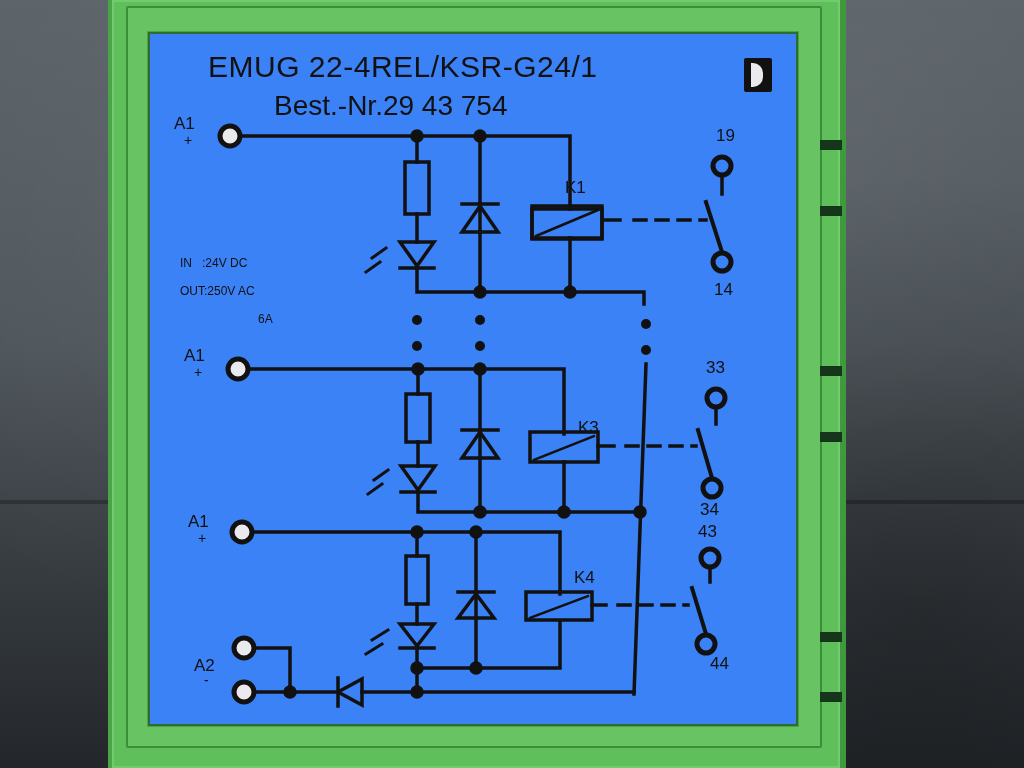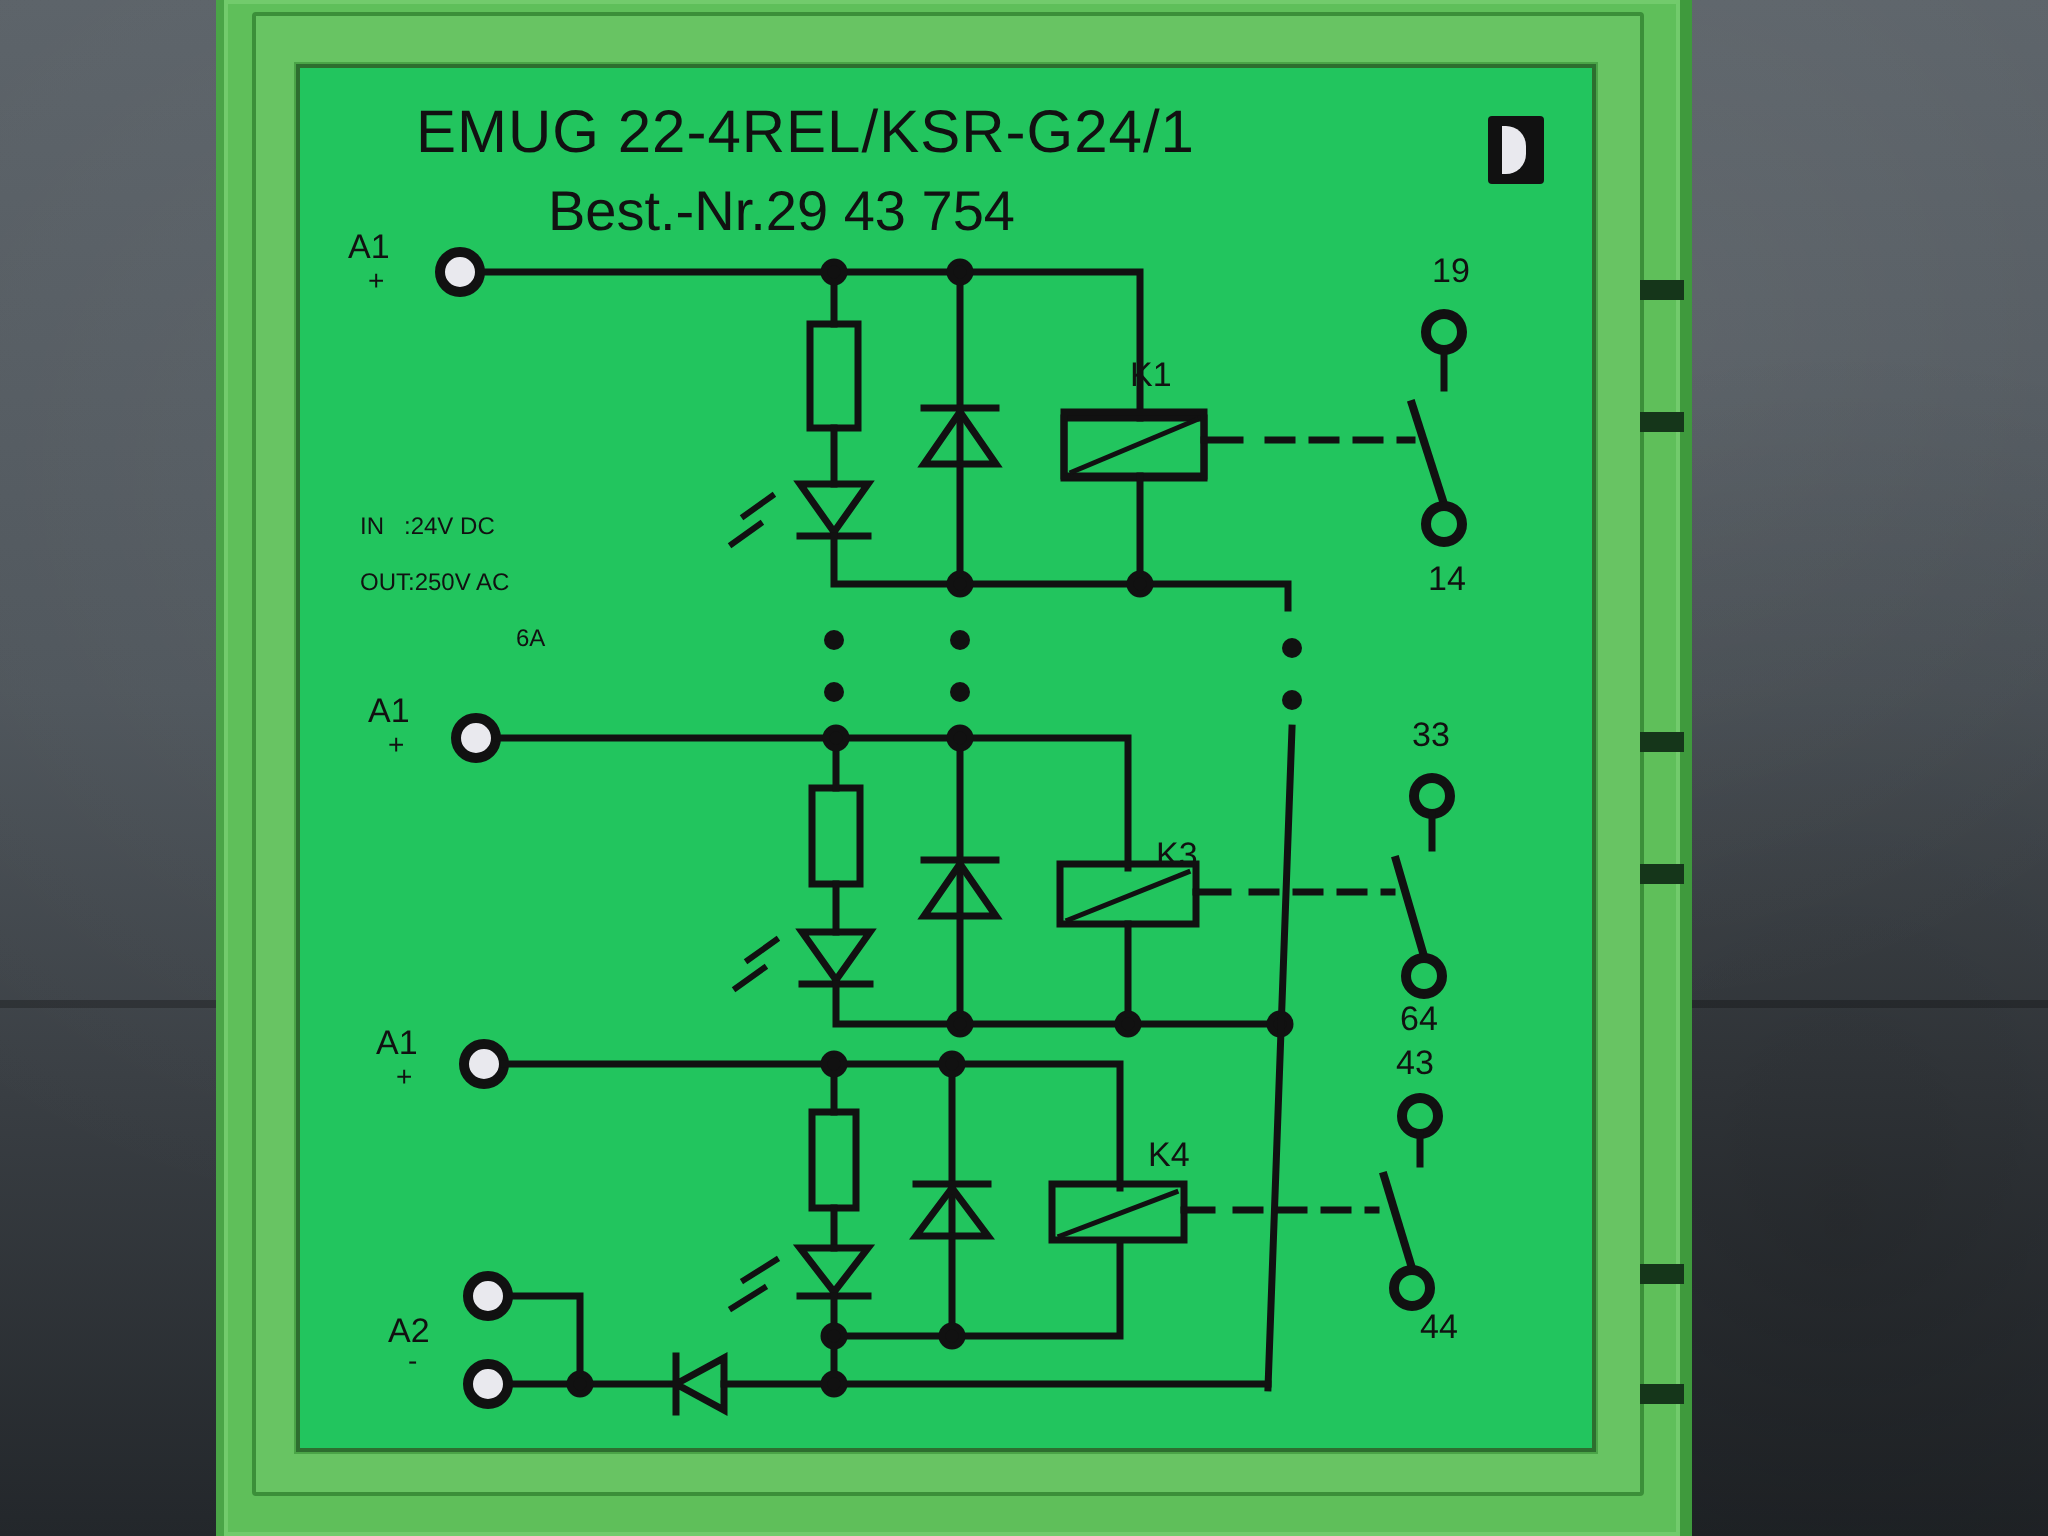--- a/index.html
+++ b/index.html
@@ -13,21 +13,21 @@
          radial-gradient(circle at 90% 80%,rgba(0,0,0,0.25),transparent 40%);}
   .shelf-edge{position:absolute;left:0;top:500px;width:1024px;height:4px;background:rgba(0,0,0,0.25);}
   .orange-bit{position:absolute;left:118px;top:745px;width:30px;height:23px;background:#e9702a;border-radius:3px;}
   .housing{position:absolute;left:108px;top:0;width:728px;height:768px;
        background:#5fbf5a;border-left:4px solid #4aa547;border-right:6px solid #3f9a3d;
        box-shadow:inset 0 0 0 2px #72cb6c;}
   .housing-inner{position:absolute;left:14px;top:6px;right:18px;bottom:20px;
        background:#68c463;border:2px solid #3b8f39;border-radius:2px;}
   .rail-notch{position:absolute;right:-2px;width:22px;height:10px;background:#15361a;}
   .label{position:absolute;left:148px;top:32px;width:646px;height:690px;
-       background:#22c55e;border:2px solid #2d6e2f;box-shadow:0 0 0 1px #4aa447;}
+       background:#3b82f6;border:2px solid #2d6e2f;box-shadow:0 0 0 1px #4aa447;}
   .title{position:absolute;left:58px;top:16px;font-size:30px;letter-spacing:0.5px;color:#111;white-space:pre;}
   .subtitle{position:absolute;left:124px;top:56px;font-size:28px;color:#111;white-space:pre;}
   .logo{position:absolute;left:594px;top:24px;width:28px;height:34px;background:#111;border-radius:2px;}
   .logo::after{content:"";position:absolute;left:7px;top:5px;width:12px;height:24px;background:#e9e9ee;border-radius:0 10px 10px 0;}
   .spec{position:absolute;font-size:12px;color:#111;white-space:pre;}
   .term-label{position:absolute;font-size:17px;color:#111;}
   .schematic{position:absolute;left:0;top:0;}
 </style>
 </head>
 <body>
@@ -64,21 +64,21 @@
   <div class="term-label" style="left:44px;top:622px">A2</div>
   <div class="term-label" style="left:54px;top:638px;font-size:14px">-</div>
 
   <div class="term-label" style="left:415px;top:144px">K1</div>
   <div class="term-label" style="left:428px;top:384px">K3</div>
   <div class="term-label" style="left:424px;top:534px">K4</div>
 
   <div class="term-label" style="left:566px;top:92px">19</div>
   <div class="term-label" style="left:564px;top:246px">14</div>
   <div class="term-label" style="left:556px;top:324px">33</div>
-  <div class="term-label" style="left:550px;top:466px">64</div>
+  <div class="term-label" style="left:550px;top:466px">34</div>
   <div class="term-label" style="left:548px;top:488px">43</div>
   <div class="term-label" style="left:560px;top:620px">44</div>
 
   <svg class="schematic" width="646" height="690" viewBox="0 0 646 690" fill="none" stroke="#111" stroke-width="3.5" stroke-linecap="square">
 
     <g>
       <circle cx="80" cy="102" r="10" stroke-width="5" fill="#e9e9ee"></circle>
       <path d="M90 102 H420 V175"></path>
       <path d="M420 175 H452 V205 H382 V175 H420"></path>
 

